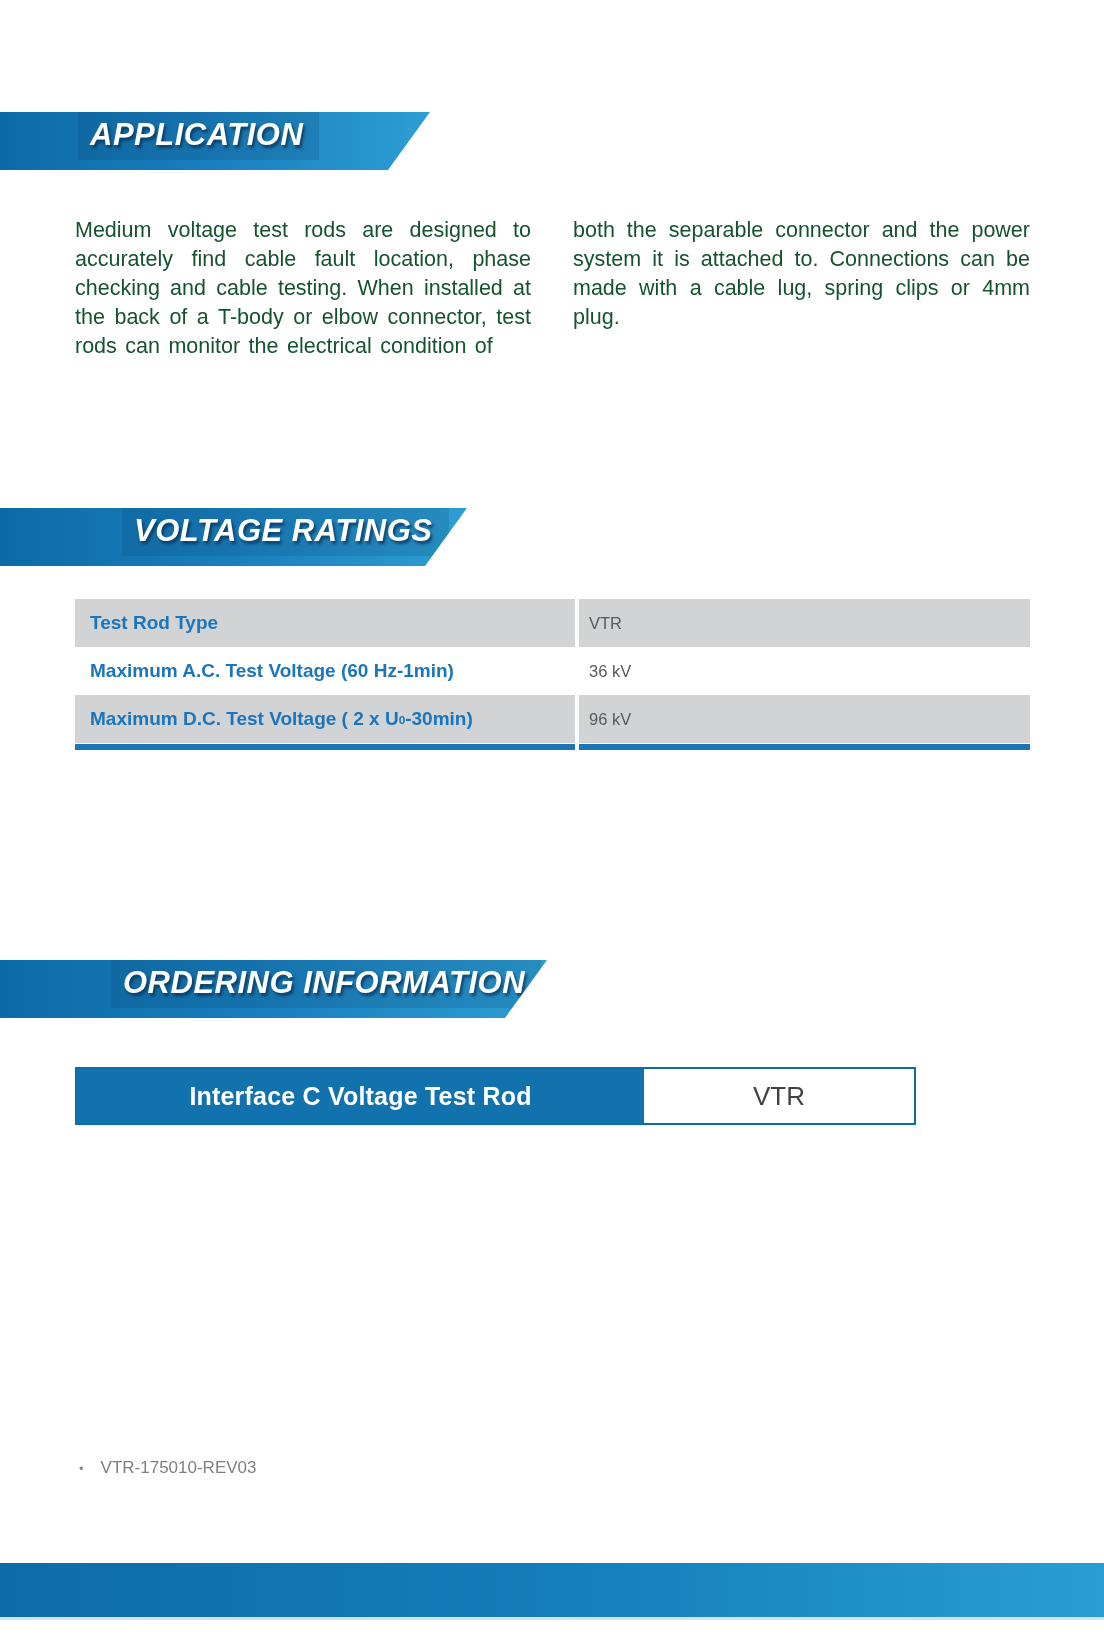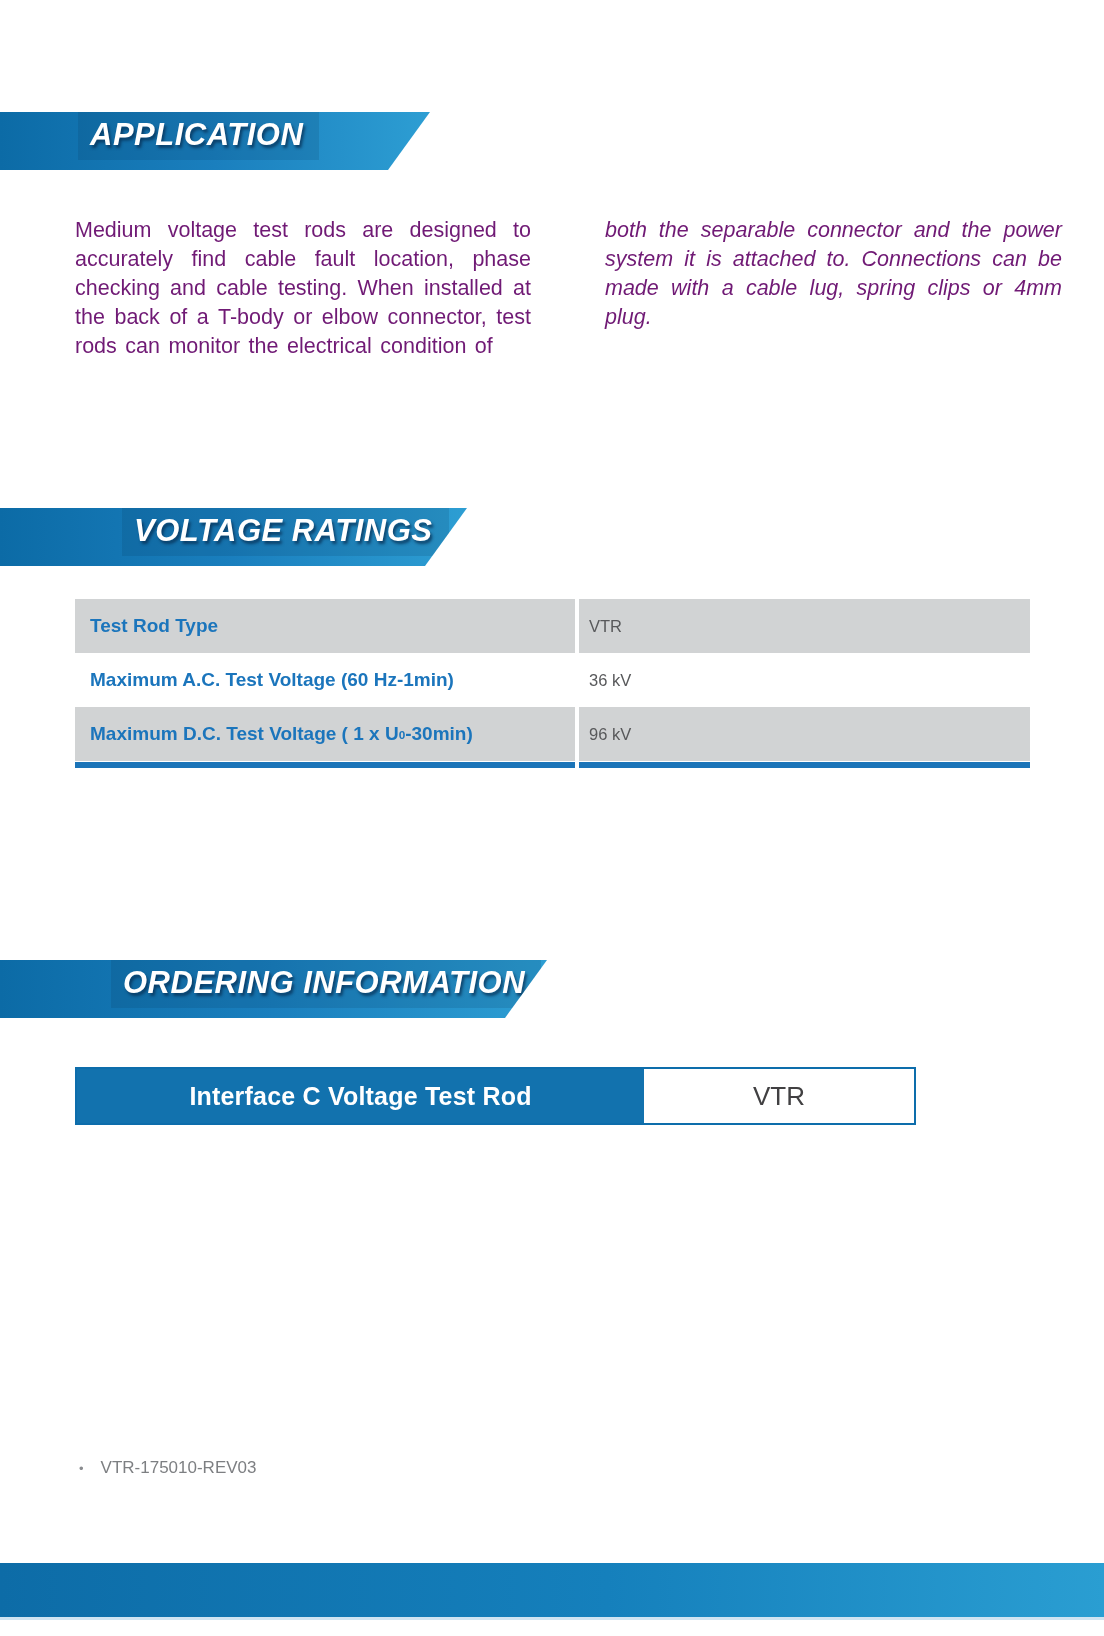--- a/index.html
+++ b/index.html
@@ -32,30 +32,30 @@
     white-space:nowrap;
   }
   .banner-application { top:112px; width:430px; }
   .banner-voltage     { top:508px; width:467px;padding-left:44px; }
   .banner-ordering    { top:960px; width:547px;padding-left:33px; }
 
   
   .body-col {
     position:absolute; top:216px;
     font-size:21.5px; line-height:29px;
-    color:#701a75;
+    color:#14532d;
     text-align:justify;
     word-spacing:2.5px;
   }
   .body-col-left  { left:75px;  width:456px; }
-  .body-col-right { left:605px; width:457px;font-style:italic; }
+  .body-col-right { left:573px; width:457px; }
 
   
   .vr-table { position:absolute; left:75px; top:599px; width:955px; }
-  .vr-row { display:flex; height:54px; }
+  .vr-row { display:flex; height:48px; }
   .vr-cell-label {
     width:500px; padding-left:15px;
     display:flex; align-items:center;
     font-weight:bold; font-size:19px; color:#1b75bc;
   }
   .vr-cell-value {
     flex:1; margin-left:4px; padding-left:10px;
     display:flex; align-items:center;
     font-size:16.5px; color:#58595b;
   }
@@ -125,21 +125,21 @@
       <div class="vr-cell-value">VTR</div>
     </div>
 
     <div class="vr-row">
       <div class="vr-cell-label">Maximum A.C. Test Voltage (60 Hz-1min)</div>
       <div class="vr-cell-value">36 kV</div>
     </div>
 
     <div class="vr-row shaded">
       <div class="vr-cell-label">
-        <span>Maximum D.C. Test Voltage ( 1 x U</span>
+        <span>Maximum D.C. Test Voltage ( 2 x U</span>
           <span class="sub0">0</span>
           <span> -30min)</span>
       </div>
       <div class="vr-cell-value">96 kV</div>
     </div>
 
 
     <div class="vr-border">
       <div class="seg-left"></div>
       <div class="seg-gap"></div>

